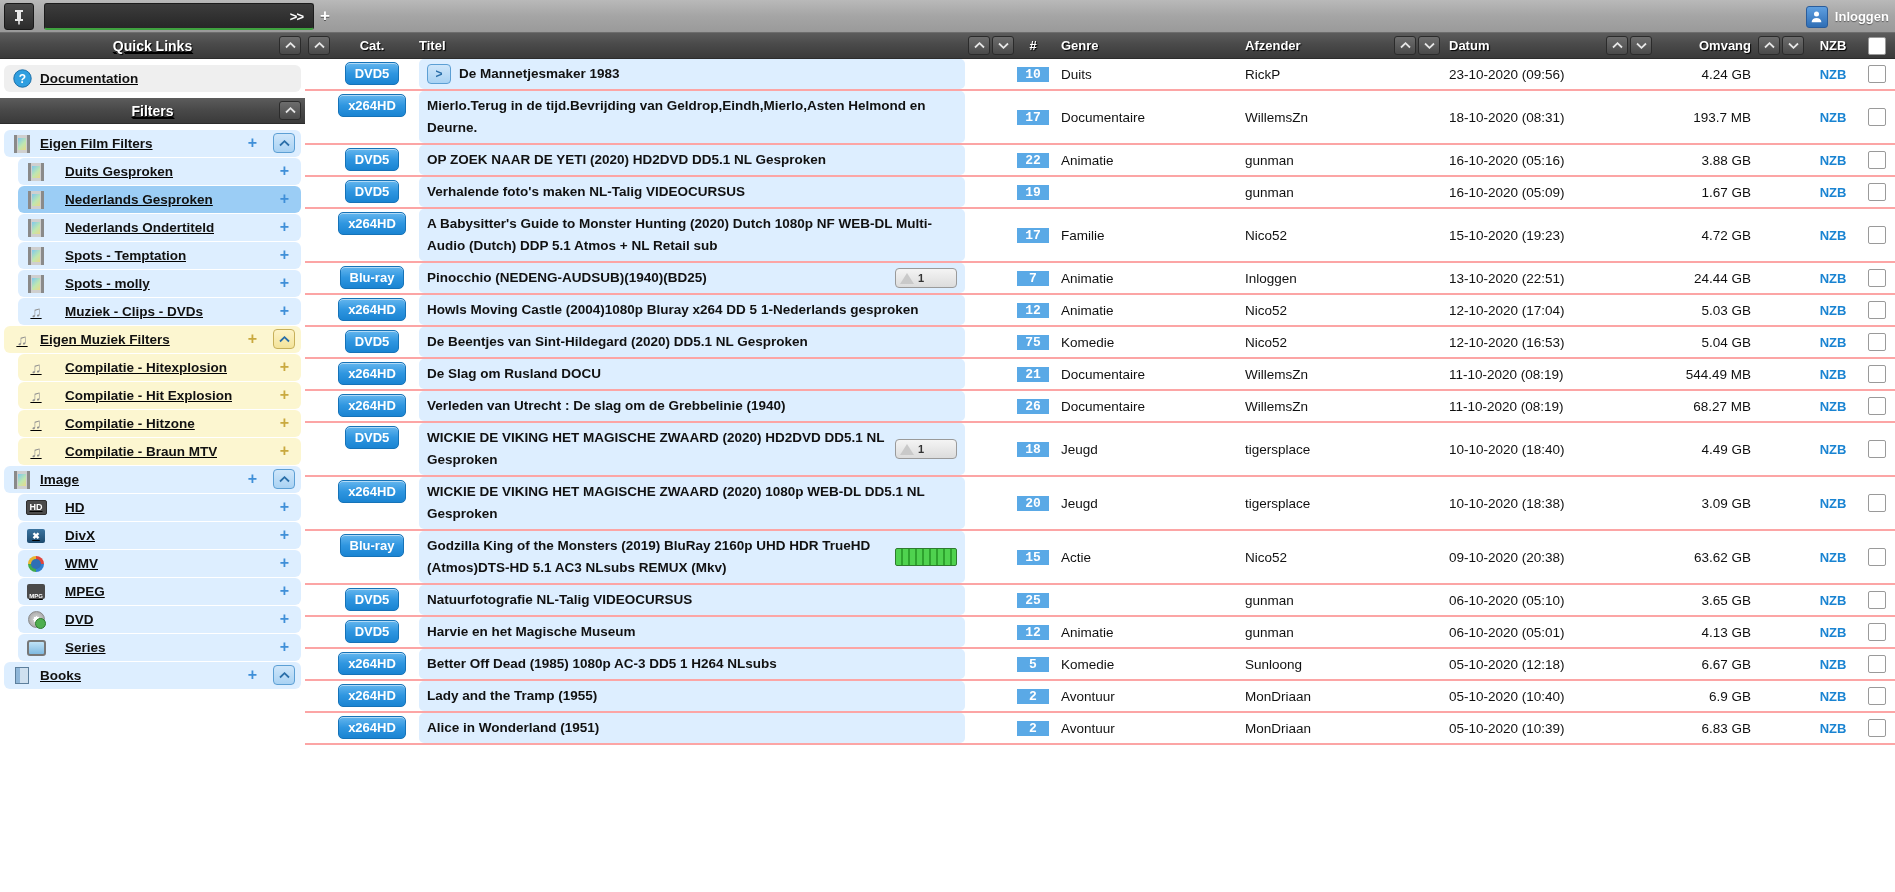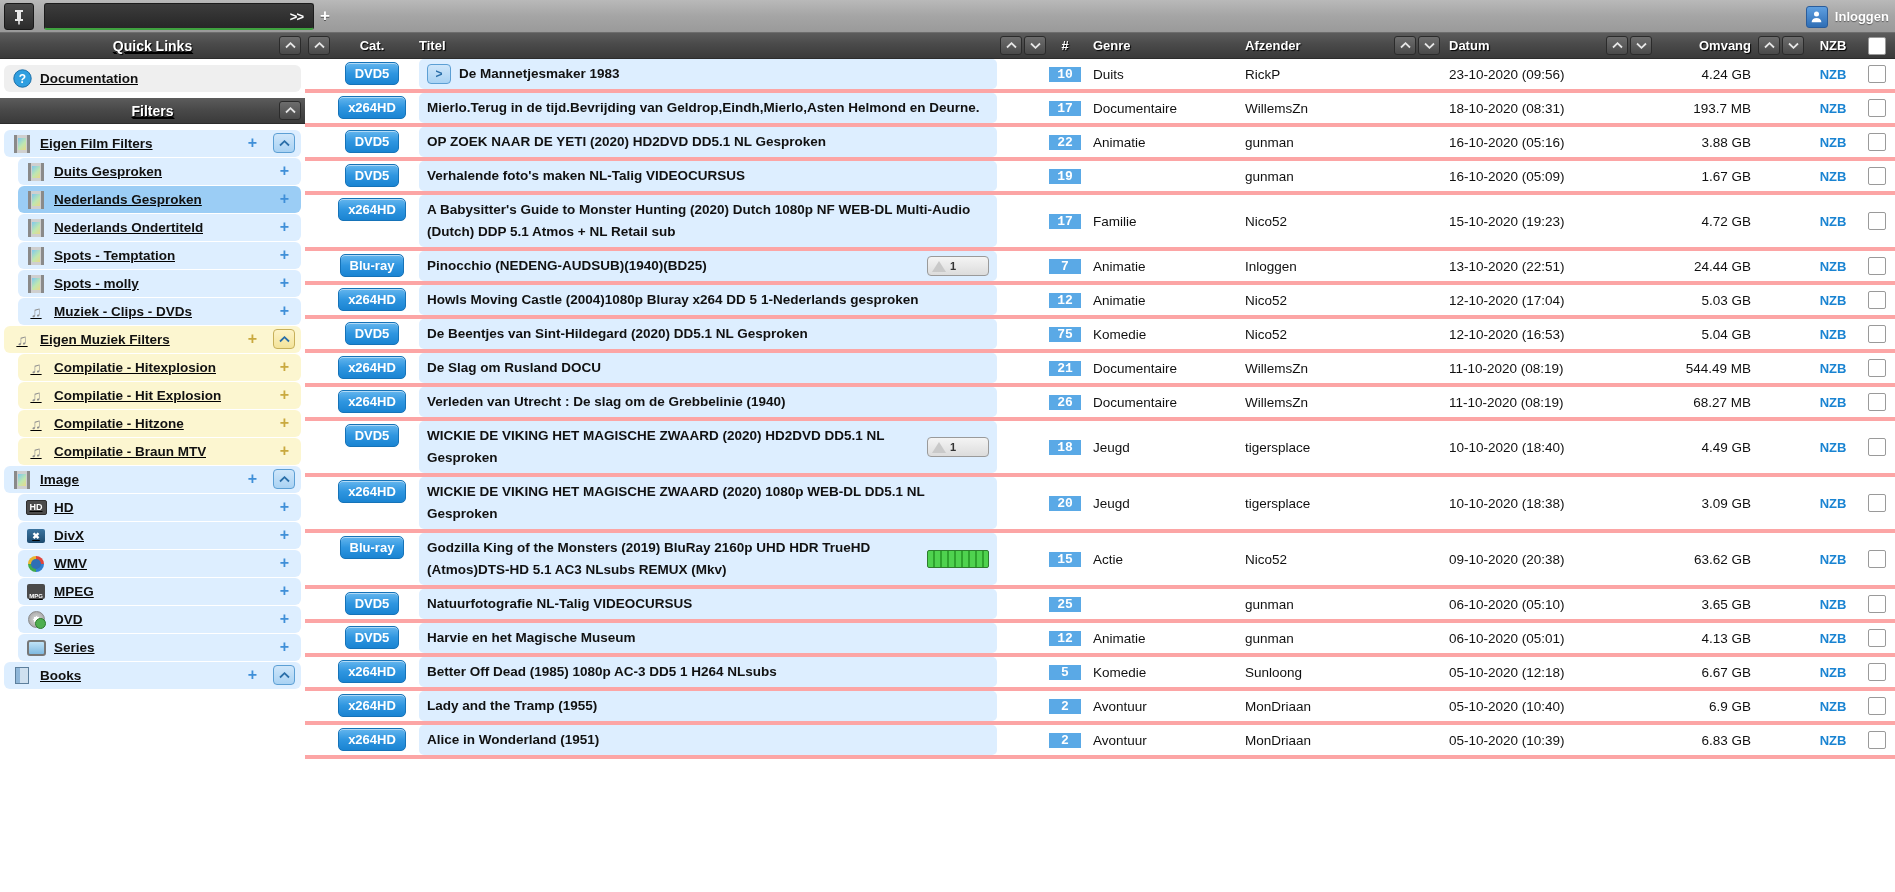--- a/index.html
+++ b/index.html
@@ -101,21 +101,21 @@
     background: linear-gradient(to bottom,#cfe6fa,#a9d2f3);
     display: flex; align-items: center; justify-content: center;
     cursor: pointer;
   }
   .sb-row .caret.yellow { border-color:#c7b05a; background: linear-gradient(to bottom,#fdf3c6,#f3e39a); }
   .sb-row.plain   { background: #efefef; }
   .sb-row.blue    { background: #ddeeff; }
   .sb-row.blue-sel{ background: #9bcdf5; }
   .sb-row.yellow  { background: #fcf6d0; }
   .sb-row.grp     { margin-left: 4px; }
-  .sb-row.child   { margin-left: 18px; }
+  .sb-row.child   { margin-left: 18px; gap: 11px; }
 
   
   .film-ico{width:16px;height:18px;background:#cfcfcf;border-left:3px solid #8a8a8a;border-right:3px solid #8a8a8a;position:relative;}
   .film-ico::after{content:"";position:absolute;left:1px;top:3px;right:1px;bottom:3px;background:linear-gradient(135deg,#7ec8f0 0%,#bfe6b0 55%,#e8d98a 100%);}
   .note-ico{font-size:15px;color:#8d8d8d;line-height:1;}
   .hd-ico{font-size:9px;font-weight:bold;color:#fff;background:#4b4b4b;border-radius:2px;padding:2px 3px;line-height:1;border:1px solid #2e2e2e;}
   .divx-ico{width:18px;height:14px;border-radius:2px;background:linear-gradient(to bottom,#3b74a0,#1d4a6e);color:#fff;font-size:9px;font-weight:bold;display:flex;align-items:center;justify-content:center;}
   .wmv-ico{width:16px;height:16px;border-radius:50%;background:conic-gradient(#e0453b 0 25%,#2f7fd0 0 50%,#3faa4d 0 75%,#e8b52e 0 100%);position:relative;}
   .wmv-ico::after{content:"";position:absolute;left:3px;top:3px;right:3px;bottom:3px;border-radius:50%;background:#2f6fb5;}
   .mpeg-ico{width:18px;height:15px;background:#4a4a4a;border-radius:2px;color:#fff;font-size:6px;font-weight:bold;display:flex;align-items:flex-end;justify-content:center;}
@@ -149,32 +149,32 @@
     border: 1px solid #9a9a9a; border-radius: 2px; cursor: pointer;
   }
 
   
   .c-collapse { width: 28px;  display:flex; justify-content:center; flex:0 0 28px;}
   .c-cat      { width: 78px;  flex:0 0 78px; display:flex; justify-content:center;}
   .c-titel    { flex: 1 1 auto; min-width:0; padding-left: 8px; }
   .c-sort1    { width: 52px;  flex:0 0 52px; display:flex; justify-content:center;}
   .c-num      { width: 32px;  flex:0 0 32px; display:flex; justify-content:center;}
   .c-genre    { width: 160px; flex:0 0 160px; padding-left: 12px;}
-  .c-afz      { width: 150px; flex:0 0 150px; padding-left: 4px;}
+  .c-afz      { width: 150px; flex:0 0 150px; padding-left: 4px; margin-left: 32px;}
   .c-sort2    { width: 52px;  flex:0 0 52px; display:flex; justify-content:center;}
   .c-datum    { width: 160px; flex:0 0 160px; padding-left: 6px;}
   .c-sort3    { width: 52px;  flex:0 0 52px; display:flex; justify-content:center;}
   .c-omvang   { width: 100px; flex:0 0 100px; text-align:right; padding-right: 4px;}
   .c-sort4    { width: 52px;  flex:0 0 52px; display:flex; justify-content:center;}
   .c-nzb      { width: 52px;  flex:0 0 52px; display:flex; justify-content:center;}
   .c-chk      { width: 36px;  flex:0 0 36px; display:flex; justify-content:center;}
 
   .trow {
     display: flex; align-items: stretch; min-height: 28px;
-    border-bottom: 4px solid #fca5a5;
+    border-bottom: 2px solid #fca5a5;
     font-size: 13.5px; color: #111;
   }
   .trow .cell { display: flex; align-items: center; }
   .cat-badge {
     margin: 3px 0; align-self: flex-start;
     background: linear-gradient(to bottom,#64b6ee 0%,#2f96e0 50%,#1a84d2 100%);
     color: #ffffff; font-size: 13px; font-weight: bold;
     border: 1px solid #1673b8; border-radius: 5px;
     padding: 3px 9px; white-space: nowrap;
     box-shadow: inset 0 1px 0 rgba(255,255,255,.5);

